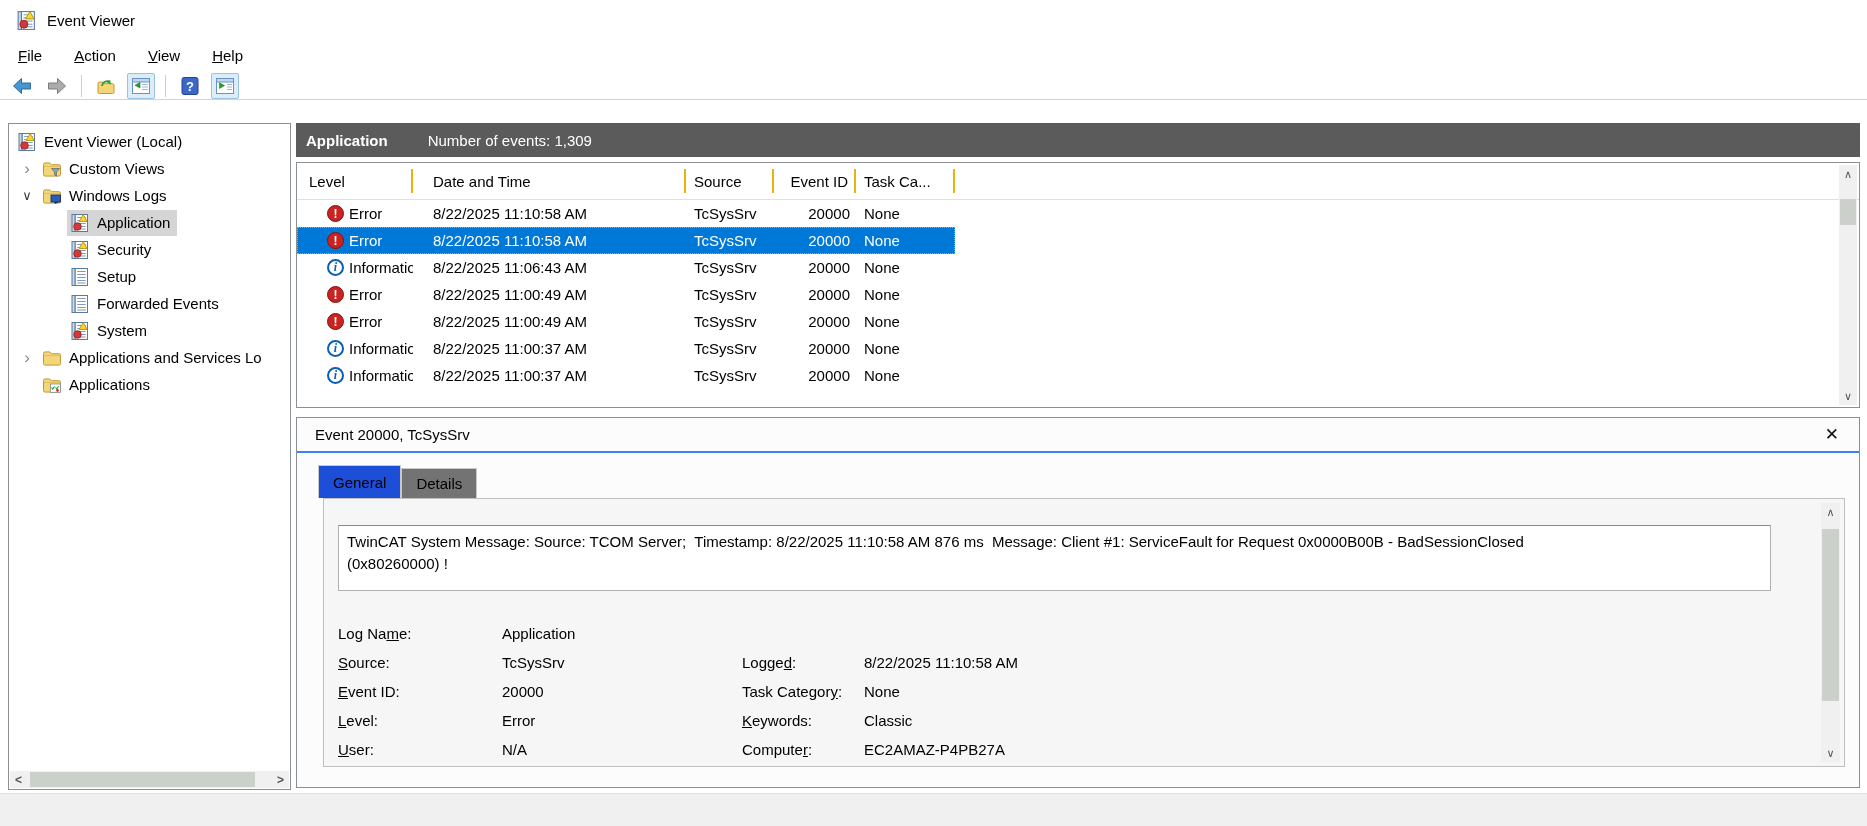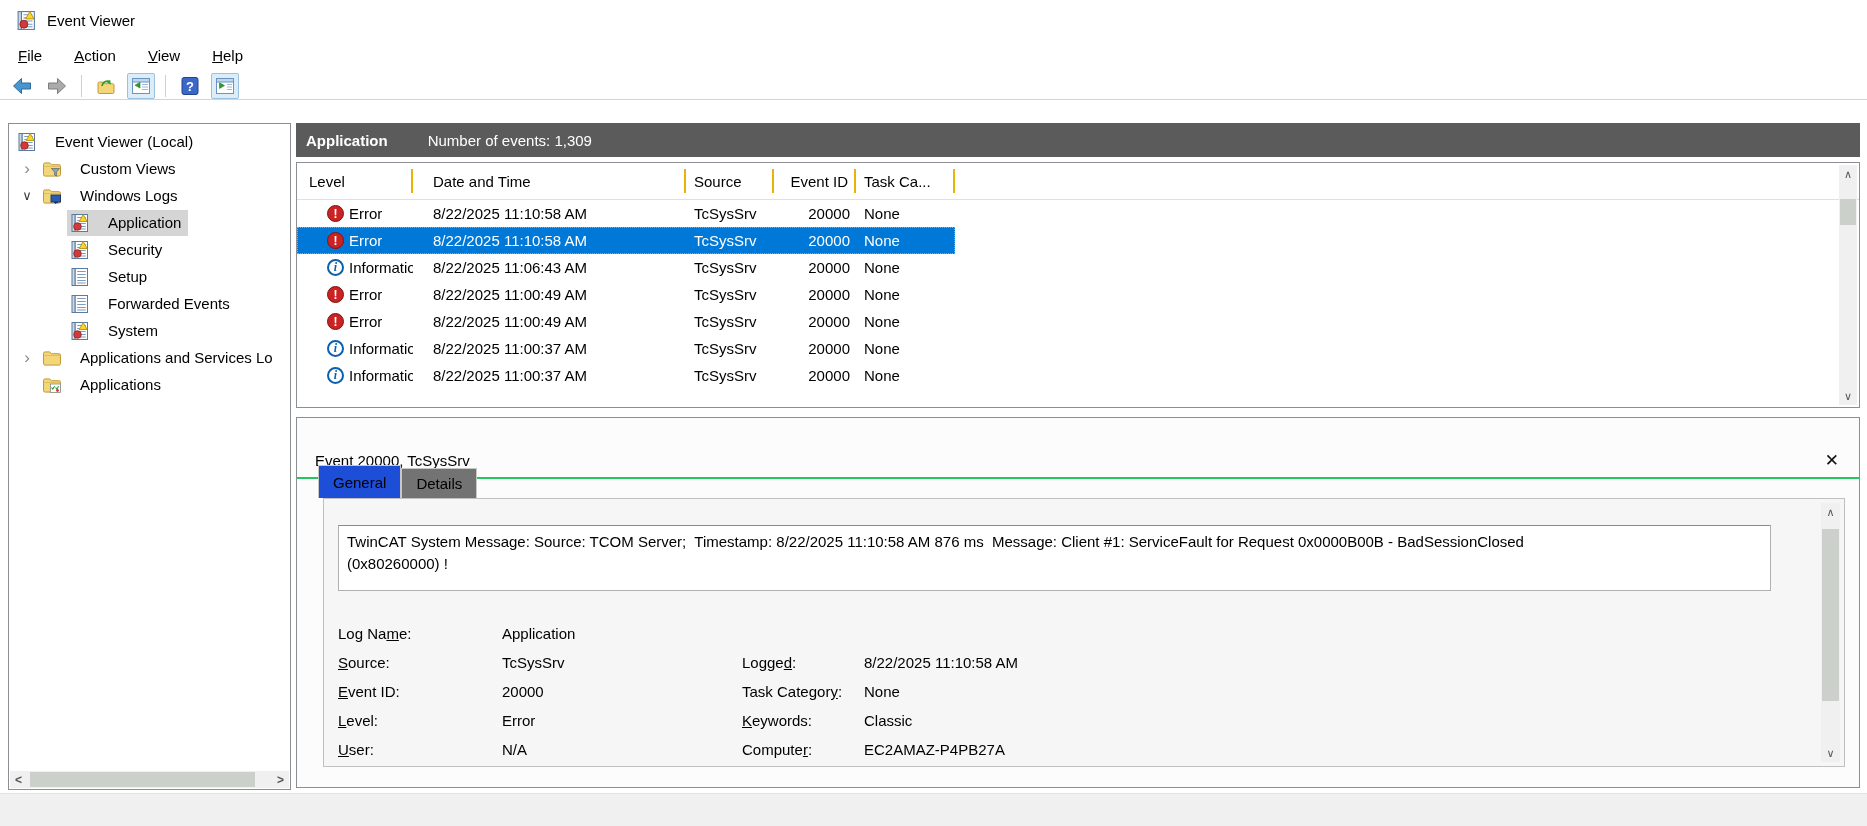--- a/index.html
+++ b/index.html
@@ -19,21 +19,21 @@
   .toolbar { position:absolute; left:0; top:72px; width:100%; height:28px; display:flex; align-items:center; padding-left:8px; gap:7px; background:#fff; border-bottom:1px solid #d4d4d4; }
   .tb-sep { width:1px; height:22px; background:#cfcfcf; margin:0 3px; }
   .tb-btn { width:28px; height:26px; display:flex; align-items:center; justify-content:center; border:1px solid transparent; border-radius:2px; }
   .tb-btn.hl { background:#dcecf9; border-color:#9ac1e0; }
 
   
   .sidebar { position:absolute; left:8px; top:123px; width:283px; height:667px; background:#fff; border:1px solid #8b8e92; padding-top:4px; overflow:hidden; }
   .tree-row { height:27px; display:flex; align-items:center; white-space:nowrap; overflow:hidden; }
   .tree-row .expander { width:24px; text-align:center; flex:0 0 24px; color:#8a8a8a; font-size:17px; line-height:20px; }
   .tree-row .expander.open { color:#3c3c3c; font-size:13px; }
-  .node-core { display:flex; align-items:center; gap:18px; padding:3px 7px 3px 3px; }
+  .node-core { display:flex; align-items:center; gap:7px; padding:3px 7px 3px 3px; }
   .node-core.sel { background:#d5d5d5; }
   .pl0 { padding-left:5px; } .pl1 { padding-left:6px; } .pl2 { padding-left:58px; }
   
   .hscroll { position:absolute; left:1px; right:1px; bottom:1px; height:17px; background:#f0f0f0; }
   .hscroll .arr { position:absolute; top:0; width:17px; height:17px; color:#555; font-size:12px; font-weight:bold; display:flex; align-items:center; justify-content:center; }
   .hscroll .arr.l { left:0; } .hscroll .arr.r { right:0; }
   .hscroll .thumb { position:absolute; left:20px; top:1px; width:225px; height:15px; background:#cbd0cb; }
 
   
   .main-hdr { position:absolute; left:296px; top:123px; width:1564px; height:34px; background:#5b5b5b; color:#fff; display:flex; align-items:center; padding-left:10px; }
@@ -58,21 +58,21 @@
   .lvl-info { background:#fff; color:#0b5fb0; border:2px solid #0b5fb0; font-family:"Liberation Serif","DejaVu Serif",serif; font-style:italic; }
   .lvl-info::before { content:"i"; }
   
   .vscroll { position:absolute; top:2px; bottom:2px; right:2px; width:18px; background:#f0f0f0; }
   .vscroll .arr { position:absolute; left:0; width:18px; height:18px; color:#555; font-size:11px; display:flex; align-items:center; justify-content:center; }
   .vscroll .arr.u { top:0; } .vscroll .arr.d { bottom:0; }
   .ev-thumb { position:absolute; left:1px; top:34px; width:16px; height:26px; background:#cbd0cb; }
 
   
   .details { position:absolute; left:296px; top:417px; width:1564px; height:371px; border:1px solid #8b8e92; background:#fcfcfc; }
-  .det-title { height:35px; display:flex; align-items:center; padding:0 20px 0 18px; border-bottom:2px solid #22c55e;margin-top:26px; }
+  .det-title { height:35px; display:flex; align-items:center; padding:0 20px 0 18px; border-bottom:2px solid #3b82f6; }
   .det-close { margin-left:auto; font-weight:bold; font-size:17px; color:#111; }
   .tabs { position:absolute; left:21px; top:46px; height:34px; display:flex; align-items:flex-end; z-index:2; }
   .tab { display:flex; align-items:center; justify-content:center; border:1px solid #c8c8c8; border-bottom:none; background:#737373; height:30px; padding:0 14px; }
   .tab.active { background:#1d4ed8; height:33px; font-size:15px; }
   .det-content { position:absolute; left:26px; right:14px; top:80px; bottom:20px; background:#f6f6f6; border:1px solid #c0c0c0; }
   .msgbox { position:absolute; left:14px; top:26px; width:1433px; height:66px; background:#fff; border:1px solid #b0b0b0; border-top-color:#8a8a8a; padding:5px 8px; line-height:22px; white-space:pre-wrap; overflow:hidden; }
   .fields { position:absolute; left:14px; top:120px; display:grid; grid-template-columns:164px 240px 122px auto; grid-auto-rows:29px; align-items:center; }
   
   .det-vscroll { position:absolute; top:4px; bottom:4px; right:4px; width:19px; background:#f0f0f0; }
   .det-vscroll .arr { position:absolute; left:0; width:19px; height:18px; color:#555; font-size:11px; display:flex; align-items:center; justify-content:center; }

